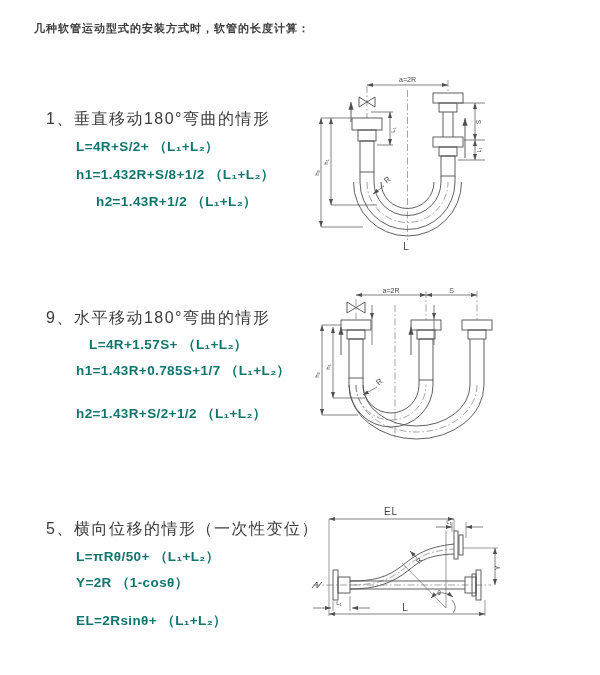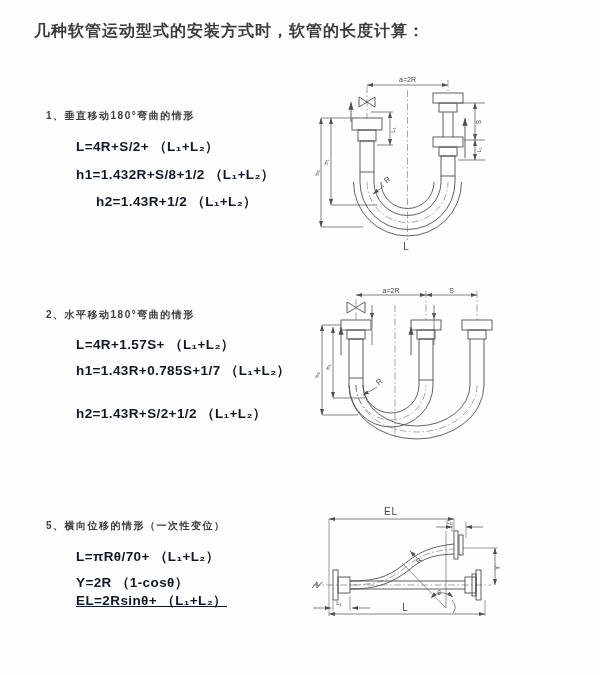--- a/index.html
+++ b/index.html
@@ -1,49 +1,49 @@
 <!DOCTYPE html>
 <html><head>
 <meta charset="utf-8">
 <style>
   html,body{margin:0;padding:0;}
   .page{position:relative;width:600px;height:675px;background:#fefefe;overflow:hidden;
         font-family:"Liberation Sans","DejaVu Sans",sans-serif;}
   .t{position:absolute;color:#3c3c3c;white-space:nowrap;}
-  .title{font-size:16px;font-weight:bold;letter-spacing:1px;}
-  .heading{font-size:10px;font-weight:bold;letter-spacing:1.5px;}
-  .formula{font-size:13.5px;font-weight:bold;color:#0f172a;letter-spacing:0.4px;}
+  .title{font-size:11px;font-weight:bold;letter-spacing:1px;}
+  .heading{font-size:16px;font-weight:normal;letter-spacing:1.5px;}
+  .formula{font-size:13.5px;font-weight:bold;color:#0f766e;letter-spacing:0.4px;}
   svg{position:absolute;overflow:visible;}
   svg text{font-family:"Liberation Sans","DejaVu Sans",sans-serif;fill:#454545;}
   .obj{stroke:#4f4f4f;stroke-width:0.9;fill:none;}
   .dim{stroke:#4f4f4f;stroke-width:0.7;fill:none;}
   .thin{stroke:#5a5a5a;stroke-width:0.6;fill:none;}
   .cl{stroke:#6a6a6a;stroke-width:0.6;fill:none;stroke-dasharray:7 2.5 1.5 2.5;}
 </style>
 </head>
 <body>
 
 <div class="page">
 
   <div class="t title" style="left:34px;top:21px;">几种软管运动型式的安装方式时，软管的长度计算：</div>
 
   <div class="t heading" style="left:46px;top:109px;">1、垂直移动180°弯曲的情形</div>
   <div class="t formula" style="left:76px;top:138px;">L=4R+S/2+ （L₁+L₂）</div>
   <div class="t formula" style="left:76px;top:166px;">h1=1.432R+S/8+1/2 （L₁+L₂）</div>
   <div class="t formula" style="left:76px;top:193px;margin-left:20px;">h2=1.43R+1/2 （L₁+L₂）</div>
 
-  <div class="t heading" style="left:46px;top:308px;">2、水平移动180°弯曲的情形</div>
-  <div class="t formula" style="left:76px;top:336px;">L=4R+1.57S+ （L₁+L₂）</div>
+  <div class="t heading" style="left:46px;top:308px;">9、水平移动180°弯曲的情形</div>
+  <div class="t formula" style="left:89px;top:336px;">L=4R+1.57S+ （L₁+L₂）</div>
   <div class="t formula" style="left:76px;top:362px;">h1=1.43R+0.785S+1/7 （L₁+L₂）</div>
   <div class="t formula" style="left:76px;top:389px;margin-top:16px;">h2=1.43R+S/2+1/2 （L₁+L₂）</div>
 
   <div class="t heading" style="left:46px;top:519px;">5、横向位移的情形（一次性变位）</div>
-  <div class="t formula" style="left:76px;top:548px;">L=πRθ/70+ （L₁+L₂）</div>
+  <div class="t formula" style="left:76px;top:548px;">L=πRθ/50+ （L₁+L₂）</div>
   <div class="t formula" style="left:76px;top:574px;">Y=2R （1-cosθ）</div>
-  <div class="t formula" style="left:76px;top:592px;text-decoration:underline;">EL=2Rsinθ+ （L₁+L₂）</div>
+  <div class="t formula" style="left:76px;top:612px;">EL=2Rsinθ+ （L₁+L₂）</div>
 
   <svg style="left:315px;top:70px;" width="272" height="190" viewBox="0 0 272 190">
     <defs>
       <marker id="ar1" viewBox="0 0 10 10" refX="9.5" refY="5" markerWidth="9" markerHeight="9" orient="auto-start-reverse">
         <path d="M0,1.8 L9.5,5 L0,8.2 Z" fill="#4f4f4f"></path>
       </marker>
       <pattern id="hatch1" width="4" height="4" patternUnits="userSpaceOnUse">
         <path d="M0,4 L4,0 M0,0 L4,4" stroke="#8d8d8d" stroke-width="0.6"></path>
       </pattern>
     </defs>

